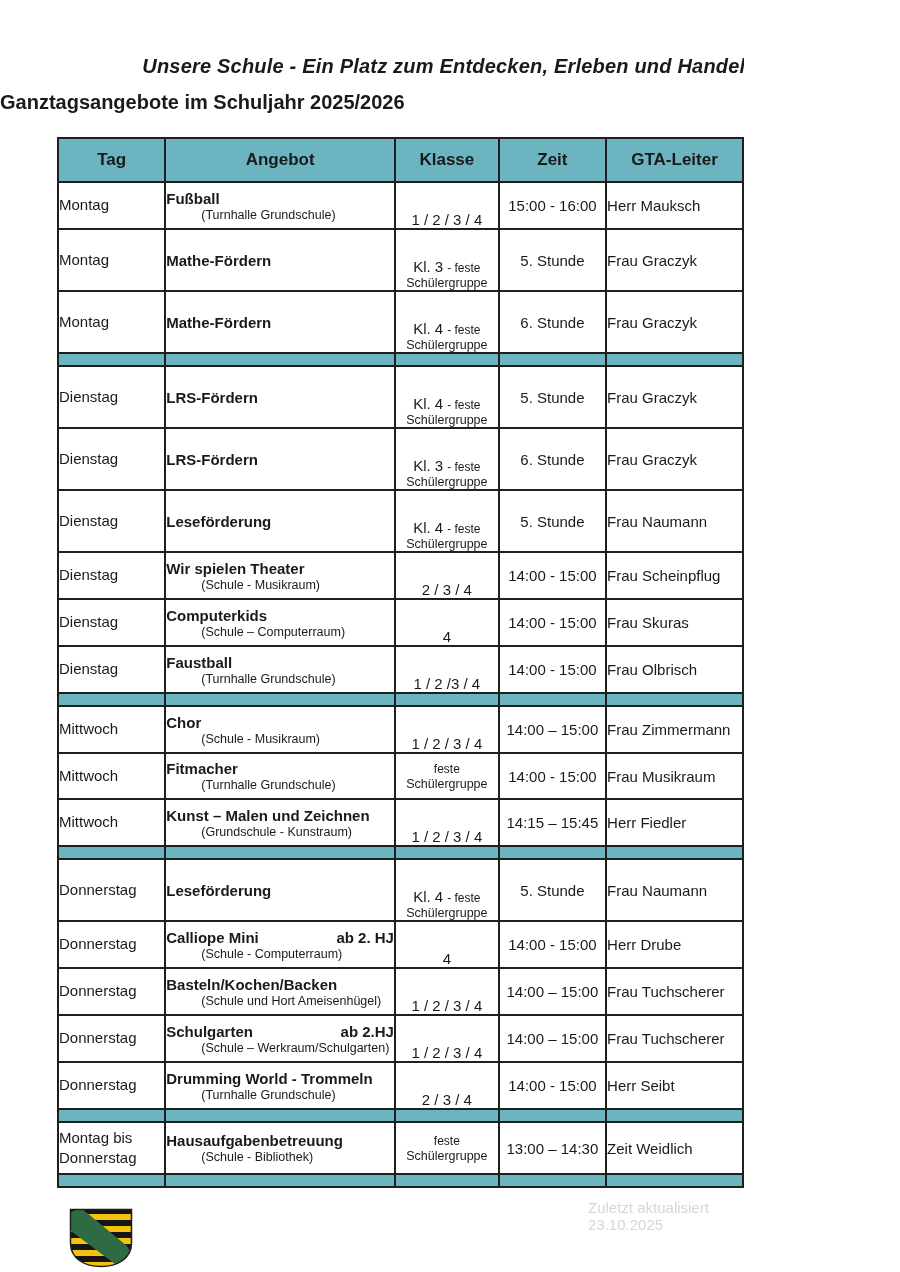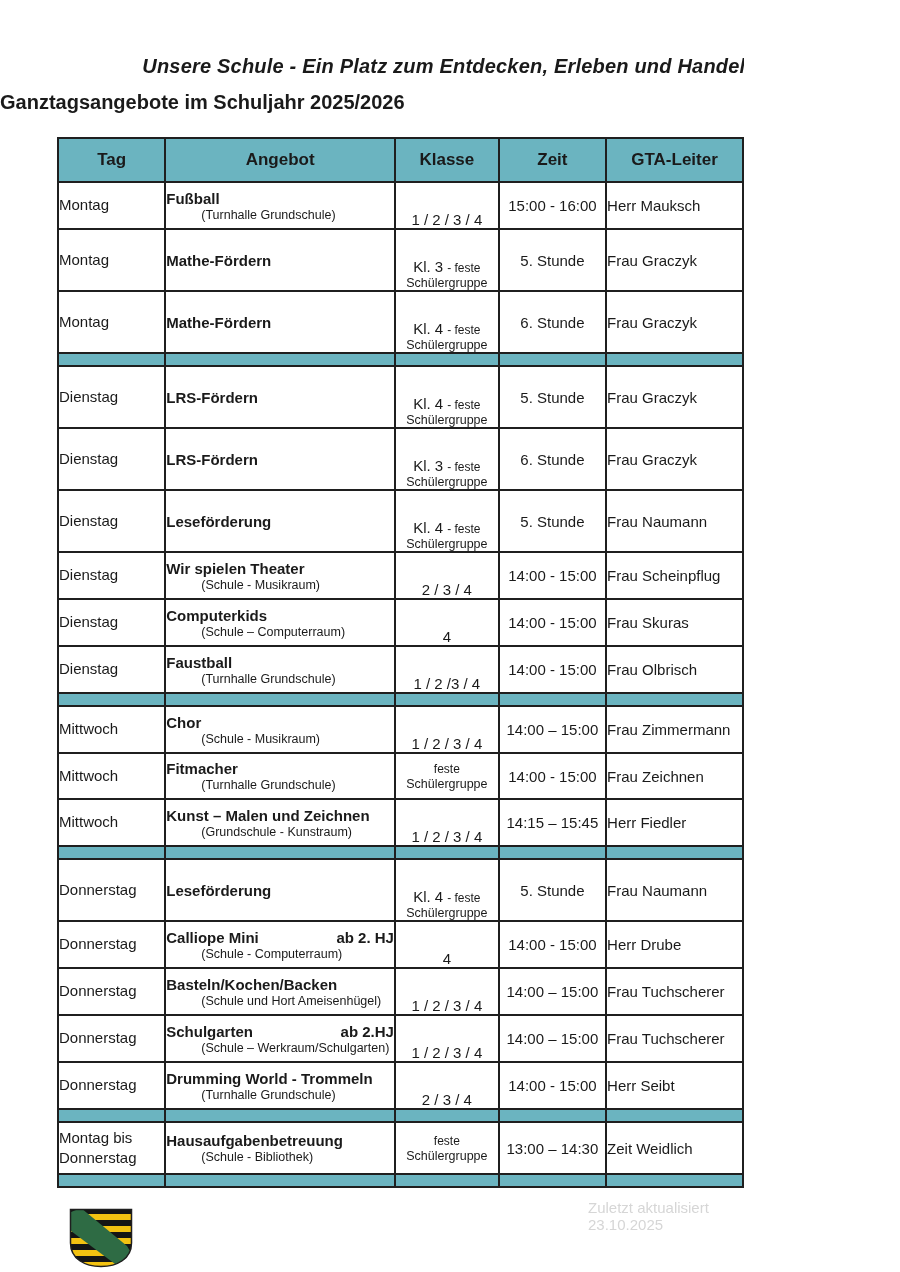--- a/index.html
+++ b/index.html
@@ -304,21 +304,21 @@
       <div class="a-sub">(Turnhalle Grundschule)</div>
     </td>
     <td class="c-klasse">
       <div class="k-line1">
 
         <span class="k-small">feste</span>
       </div>
       <div class="k-sub">Schülergruppe</div>
     </td>
     <td class="c-zeit">14:00 - 15:00</td>
-    <td class="c-leiter">Frau Zeichnen</td>
+    <td class="c-leiter">Frau Musikraum</td>
   </tr>
 
   <tr class="row">
     <td class="c-tag">Mittwoch</td>
     <td class="c-angebot">
       <div class="a-line1">
         <span class="a-title">Kunst – Malen und Zeichnen</span>
 
       </div>
       <div class="a-sub">(Grundschule - Kunstraum)</div>

